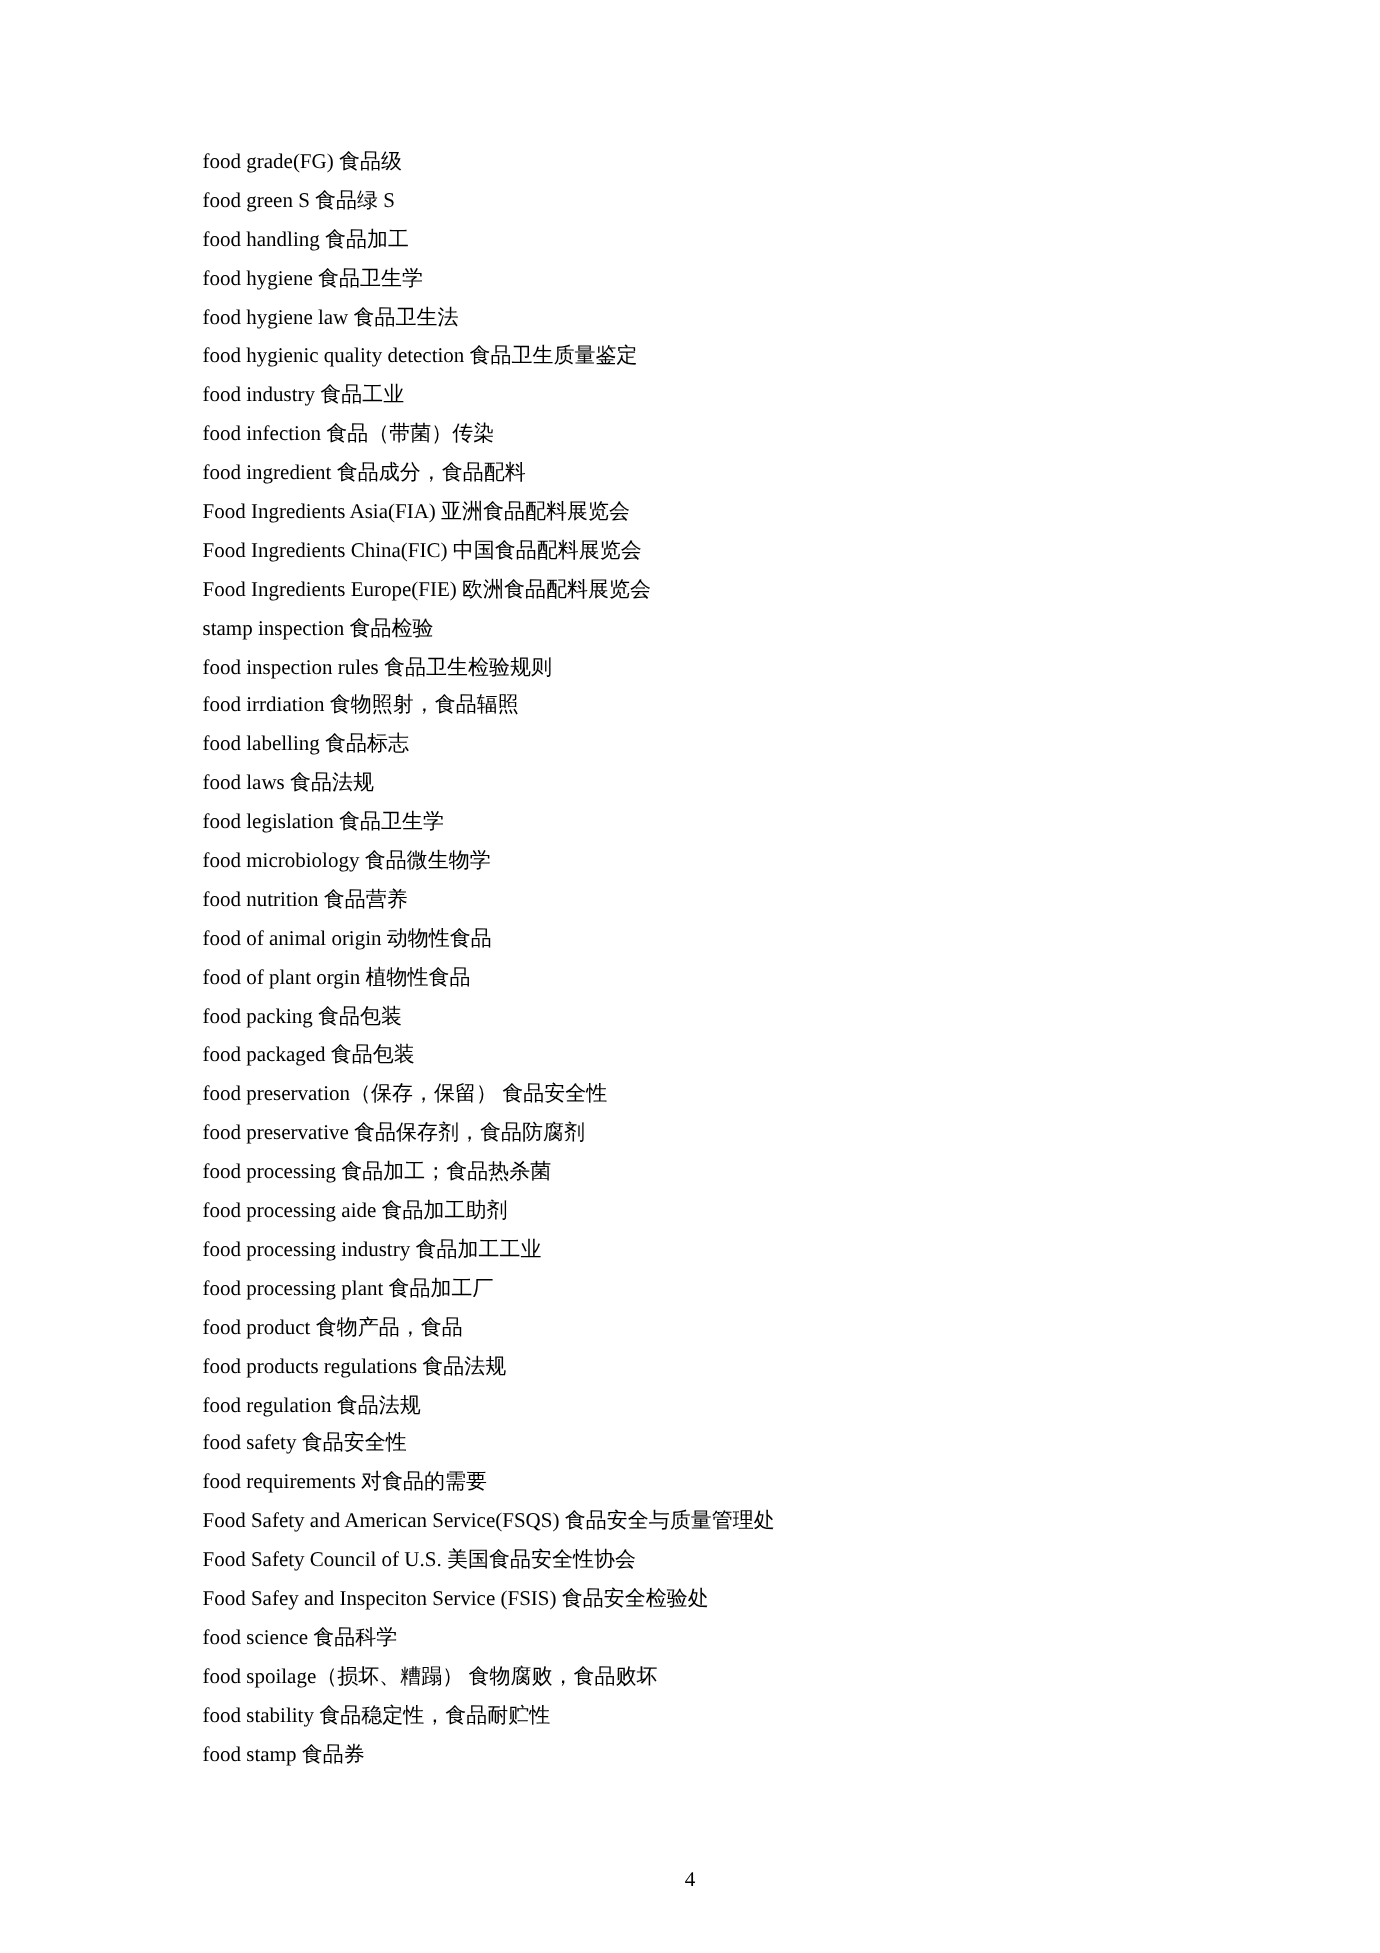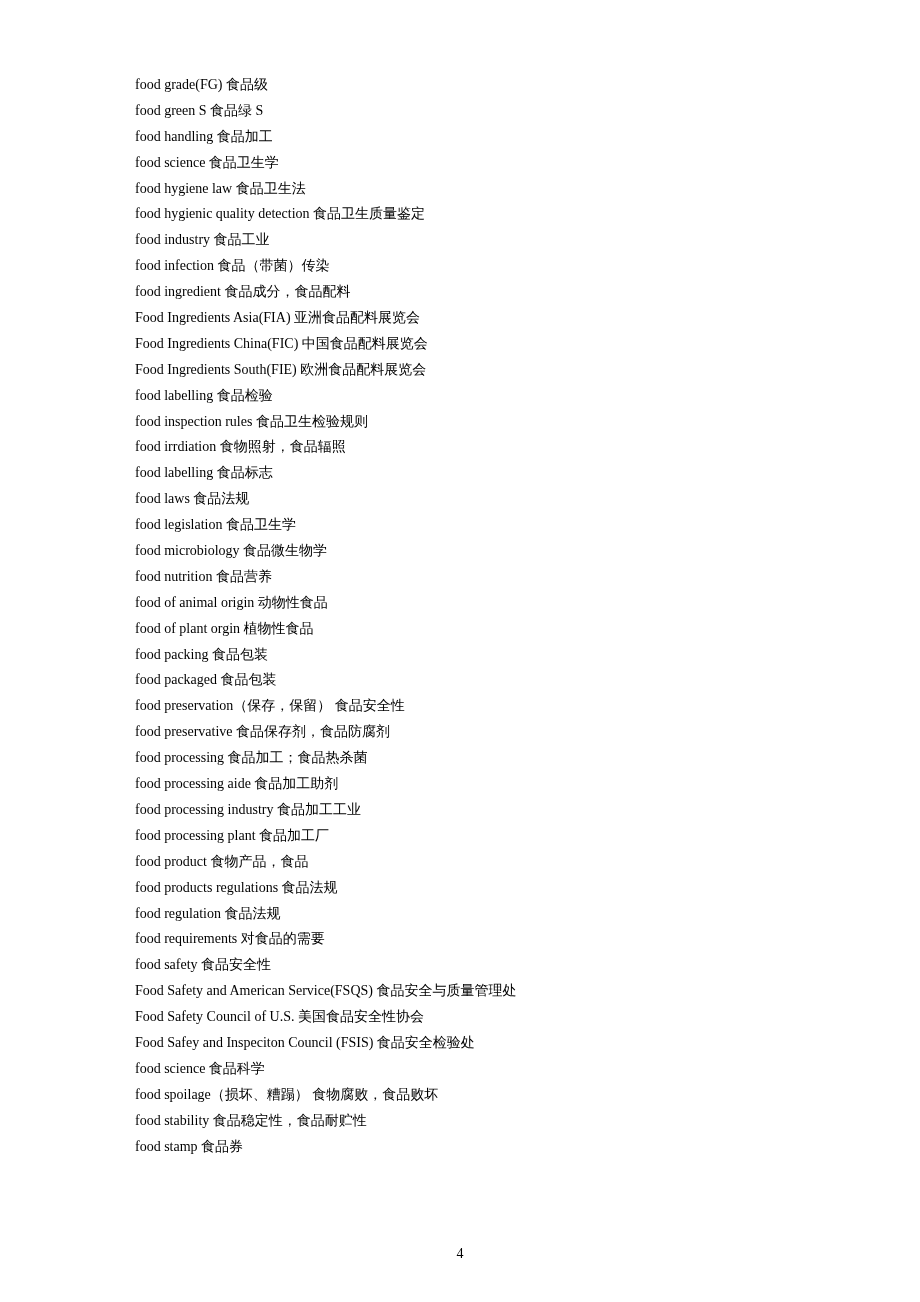--- a/index.html
+++ b/index.html
@@ -10,21 +10,21 @@
     body {
       background: #ffffff;
       font-family: "SimSun", "宋体", serif;
       font-size: 14px;
       color: #000000;
       width: 920px;
       min-height: 1302px;
       position: relative;
     }
     .page-content {
-      padding: 72px 135px 80px 135px;
+      padding: 96px 135px 80px 135px;
       line-height: 1.85;
     }
     .entry {
       display: block;
       margin-bottom: 0px;
     }
     .page-number {
       position: absolute;
       bottom: 40px;
       left: 50%;
@@ -34,55 +34,55 @@
     }
   </style>
 </head>
 <body>
 
 <div class="page-content">
   <div id="entries-container">
       <span class="entry">food grade(FG)  食品级</span>
       <span class="entry">food green S  食品绿 S</span>
       <span class="entry">food handling  食品加工</span>
-      <span class="entry">food science  食品卫生学</span>
+      <span class="entry">food hygiene  食品卫生学</span>
       <span class="entry">food hygiene law  食品卫生法</span>
       <span class="entry">food hygienic quality detection  食品卫生质量鉴定</span>
       <span class="entry">food industry  食品工业</span>
       <span class="entry">food infection  食品（带菌）传染</span>
       <span class="entry">food ingredient  食品成分，食品配料</span>
       <span class="entry">Food Ingredients Asia(FIA)  亚洲食品配料展览会</span>
       <span class="entry">Food Ingredients China(FIC)  中国食品配料展览会</span>
-      <span class="entry">Food Ingredients South(FIE)  欧洲食品配料展览会</span>
-      <span class="entry">food labelling  食品检验</span>
+      <span class="entry">Food Ingredients Europe(FIE)  欧洲食品配料展览会</span>
+      <span class="entry">stamp inspection  食品检验</span>
       <span class="entry">food inspection rules  食品卫生检验规则</span>
       <span class="entry">food irrdiation  食物照射，食品辐照</span>
       <span class="entry">food labelling  食品标志</span>
       <span class="entry">food laws  食品法规</span>
       <span class="entry">food legislation  食品卫生学</span>
       <span class="entry">food microbiology  食品微生物学</span>
       <span class="entry">food nutrition  食品营养</span>
       <span class="entry">food of animal origin  动物性食品</span>
       <span class="entry">food of plant orgin  植物性食品</span>
       <span class="entry">food packing  食品包装</span>
       <span class="entry">food packaged  食品包装</span>
       <span class="entry">food preservation（保存，保留）  食品安全性</span>
       <span class="entry">food preservative  食品保存剂，食品防腐剂</span>
       <span class="entry">food processing  食品加工；食品热杀菌</span>
       <span class="entry">food processing aide  食品加工助剂</span>
       <span class="entry">food processing industry  食品加工工业</span>
       <span class="entry">food processing plant  食品加工厂</span>
       <span class="entry">food product  食物产品，食品</span>
       <span class="entry">food products regulations  食品法规</span>
       <span class="entry">food regulation  食品法规</span>
+      <span class="entry">food safety  食品安全性</span>
       <span class="entry">food requirements  对食品的需要</span>
-      <span class="entry">food safety  食品安全性</span>
       <span class="entry">Food Safety and American Service(FSQS)  食品安全与质量管理处</span>
       <span class="entry">Food Safety Council of U.S.  美国食品安全性协会</span>
-      <span class="entry">Food Safey and Inspeciton Council (FSIS)  食品安全检验处</span>
+      <span class="entry">Food Safey and Inspeciton Service (FSIS)  食品安全检验处</span>
       <span class="entry">food science  食品科学</span>
       <span class="entry">food spoilage（损坏、糟蹋）  食物腐败，食品败坏</span>
       <span class="entry">food stability  食品稳定性，食品耐贮性</span>
       <span class="entry">food stamp  食品券</span>
     </div>
 </div>
 
 <div class="page-number">4</div>
 
 </body></html>

